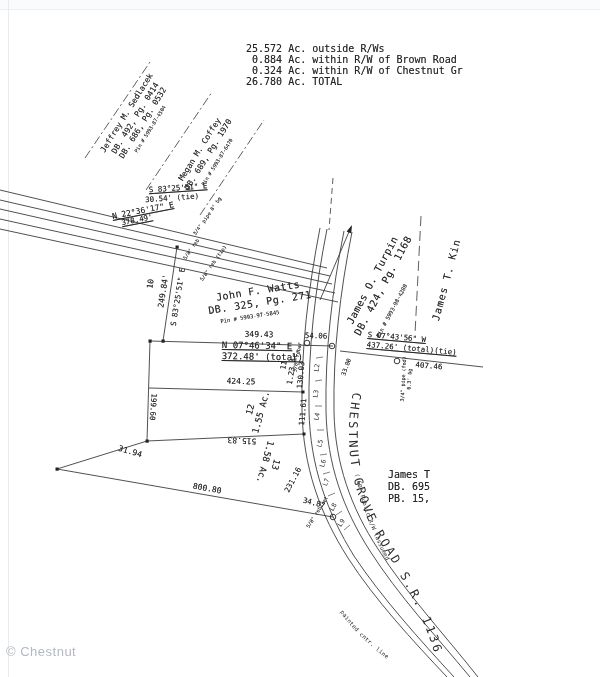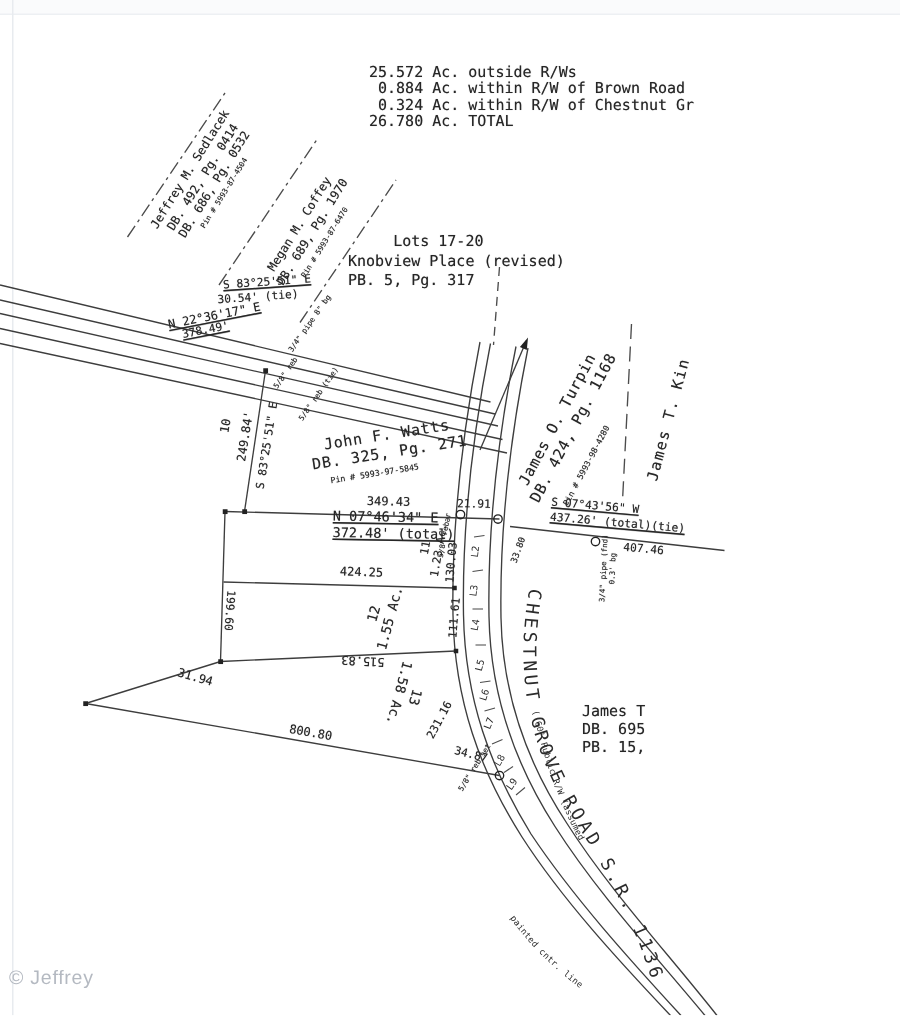--- a/index.html
+++ b/index.html
@@ -109,23 +109,20 @@
       <text transform="translate(335,508) rotate(-60)">L8</text>
       <text transform="translate(343,524) rotate(-55)">L9</text>
     </g>
   </svg>
 
   <div class="ann" style="left:246px;top:43px;font-size:10px;line-height:11px;">25.572 Ac. outside R/Ws
  0.884 Ac. within R/W of Brown Road
  0.324 Ac. within R/W of Chestnut Gr
 26.780 Ac. TOTAL</div>
 
-  <div class="ann" style="left:232px;top:155px;font-size:10px;line-height:13px;">     Lots 17-20
-Knobview Place (revised)
-PB. 5, Pg. 317</div>
 
   <div class="ann ctr" style="left:135px;top:118px;font-size:8px;line-height:9.5px;transform:translate(-50%,-50%) rotate(-58deg);">Jeffrey M. Sedlacek
 DB. 492, Pg. 0414
 DB. 686, Pg. 0532</div>
   <div class="ann ctr" style="left:150px;top:129px;font-size:5px;transform:translate(-50%,-50%) rotate(-58deg);">Pin # 5993-87-4504</div>
 
   <div class="ann ctr" style="left:204px;top:152px;font-size:8px;line-height:9.5px;transform:translate(-50%,-50%) rotate(-58deg);">Megan M. Coffey
 DB. 689, Pg. 1970</div>
   <div class="ann ctr" style="left:217px;top:162px;font-size:5px;transform:translate(-50%,-50%) rotate(-58deg);">Pin # 5993-87-6470</div>
 
@@ -143,21 +140,21 @@
 DB. 325, Pg. 271</div>
   <div class="ann ctr" style="left:250px;top:317px;font-size:5.5px;transform:translate(-50%,-50%) rotate(-9deg);">Pin # 5993-97-5845</div>
 
   <div class="ann ctr" style="left:378px;top:283px;font-size:10px;line-height:12px;letter-spacing:.5px;transform:translate(-50%,-50%) rotate(-62deg);">James O. Turpin
 DB. 424, Pg. 1168</div>
   <div class="ann ctr" style="left:392px;top:311px;font-size:5.5px;transform:translate(-50%,-50%) rotate(-62deg);">Pin # 5993-98-4280</div>
 
   <div class="ann ctr" style="left:447px;top:280px;font-size:10px;letter-spacing:1px;transform:translate(-50%,-50%) rotate(-75deg);">James T. Kin</div>
 
   <div class="ann ctr" style="left:259px;top:335px;font-size:8px;transform:translate(-50%,-50%) rotate(1deg);text-align:center;">349.43</div>
-  <div class="ann ctr" style="left:316px;top:336px;font-size:7.5px;transform:translate(-50%,-50%) rotate(1deg);">21.91</div>
+  <div class="ann ctr" style="left:316px;top:336px;font-size:7.5px;transform:translate(-50%,-50%) rotate(1deg);">54.06</div>
 
   <div class="ann ul" style="left:222px;top:340px;font-size:9px;line-height:11px;transform:rotate(1deg);transform-origin:0 0;">N 07°46'34" E
 372.48' (total)</div>
 
   <div class="ann ul" style="left:368px;top:330px;font-size:7.5px;line-height:10px;transform:rotate(5deg);transform-origin:0 0;">S 07°43'56" W
 437.26' (total)(tie)</div>
   <div class="ann ctr" style="left:429px;top:366px;font-size:7.5px;transform:translate(-50%,-50%) rotate(5deg);">407.46</div>
 
   <div class="ann ctr" style="left:288px;top:366px;font-size:7.5px;line-height:9px;transform:translate(-50%,-50%) rotate(-80deg);">11
 1.23 Ac.</div>
@@ -183,14 +180,14 @@
 
   <div class="ann ctr" style="left:207px;top:216px;font-size:5px;transform:translate(-50%,-50%) rotate(-55deg);">3/4" pipe 8" bg</div>
   <div class="ann ctr" style="left:191px;top:249px;font-size:5px;transform:translate(-50%,-50%) rotate(-55deg);">5/8" reb</div>
   <div class="ann ctr" style="left:213px;top:263px;font-size:5px;transform:translate(-50%,-50%) rotate(-55deg);">5/8" reb (tie)</div>
   <div class="ann ctr" style="left:297px;top:357px;font-size:5px;transform:translate(-50%,-50%) rotate(-80deg);">5/8" rebar</div>
   <div class="ann ctr" style="left:346px;top:367px;font-size:6px;transform:translate(-50%,-50%) rotate(-70deg);">33.80</div>
   <div class="ann ctr" style="left:406px;top:379px;font-size:5px;line-height:6px;transform:translate(-50%,-50%) rotate(-87deg);">3/4" pipe (fnd)
 0.3' bg</div>
   <div class="ann ctr" style="left:317px;top:512px;font-size:5px;transform:translate(-50%,-50%) rotate(-58deg);">5/8" reb set</div>
 
-  <div class="ann wm" style="left:6px;top:644px;font-size:13px;letter-spacing:.5px;">© Jeffrey</div>
+  <div class="ann wm" style="left:6px;top:644px;font-size:13px;letter-spacing:.5px;">© Chestnut</div>
 </div>
 
 </body></html>

